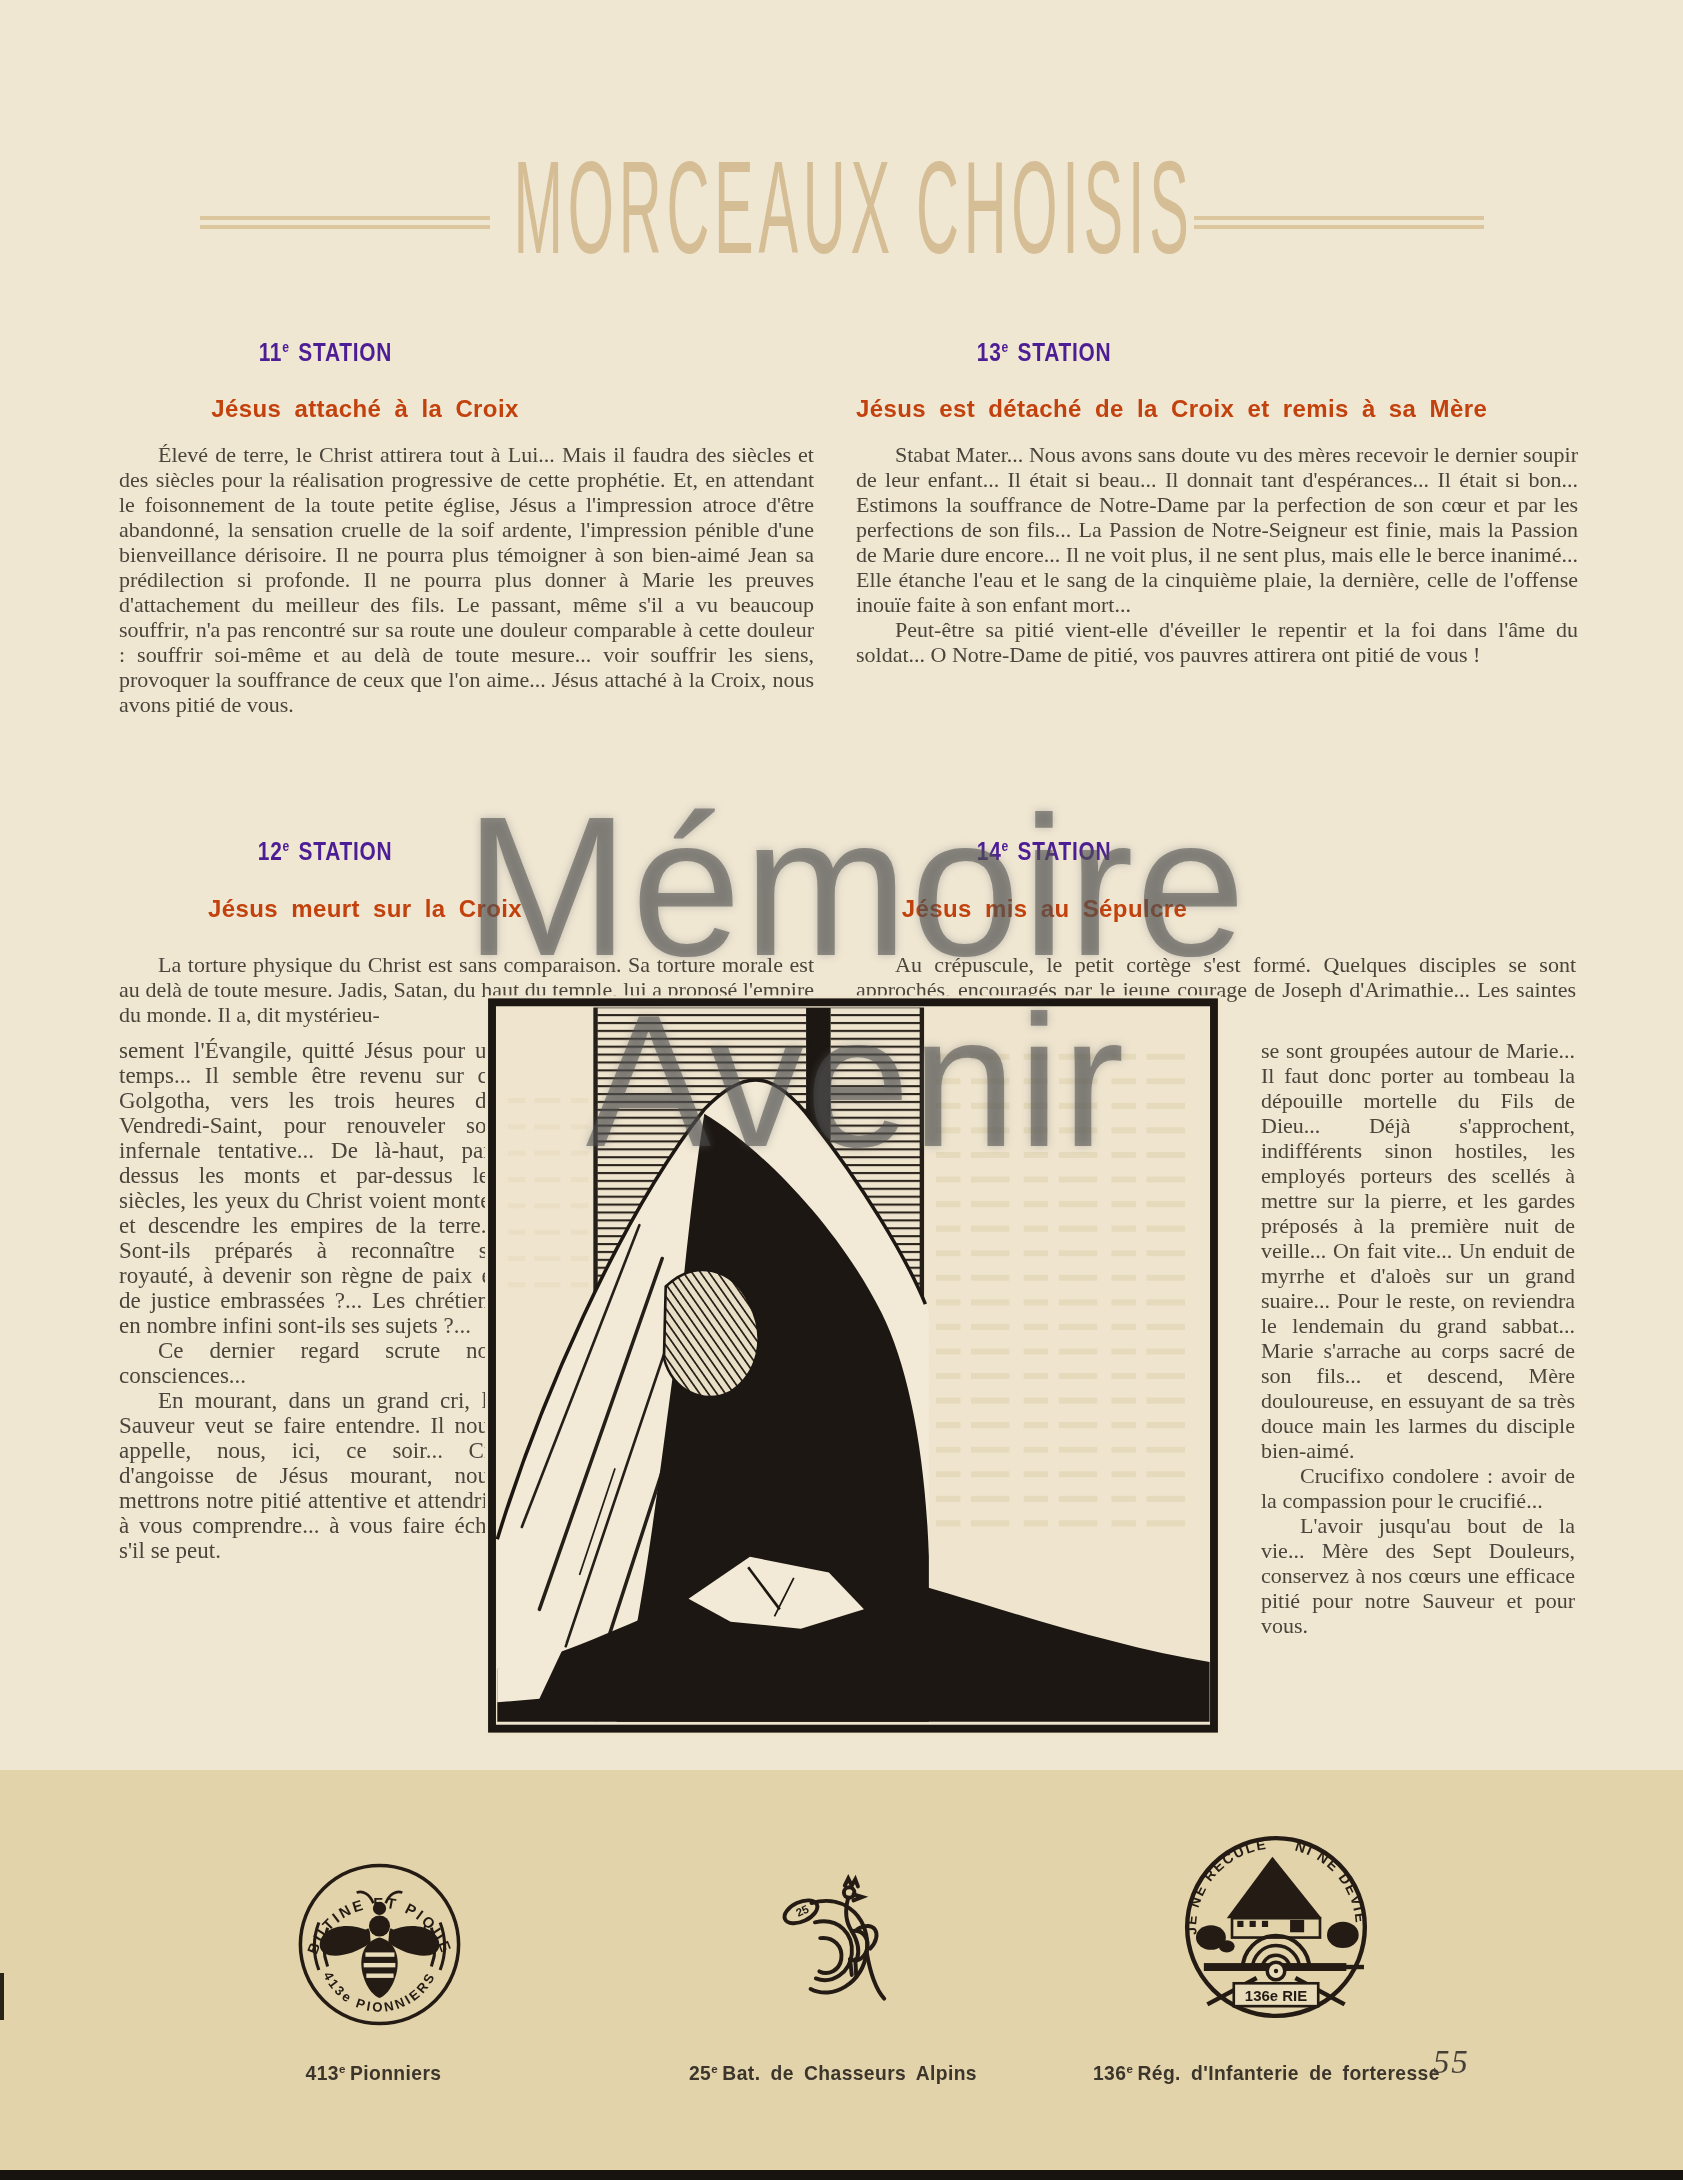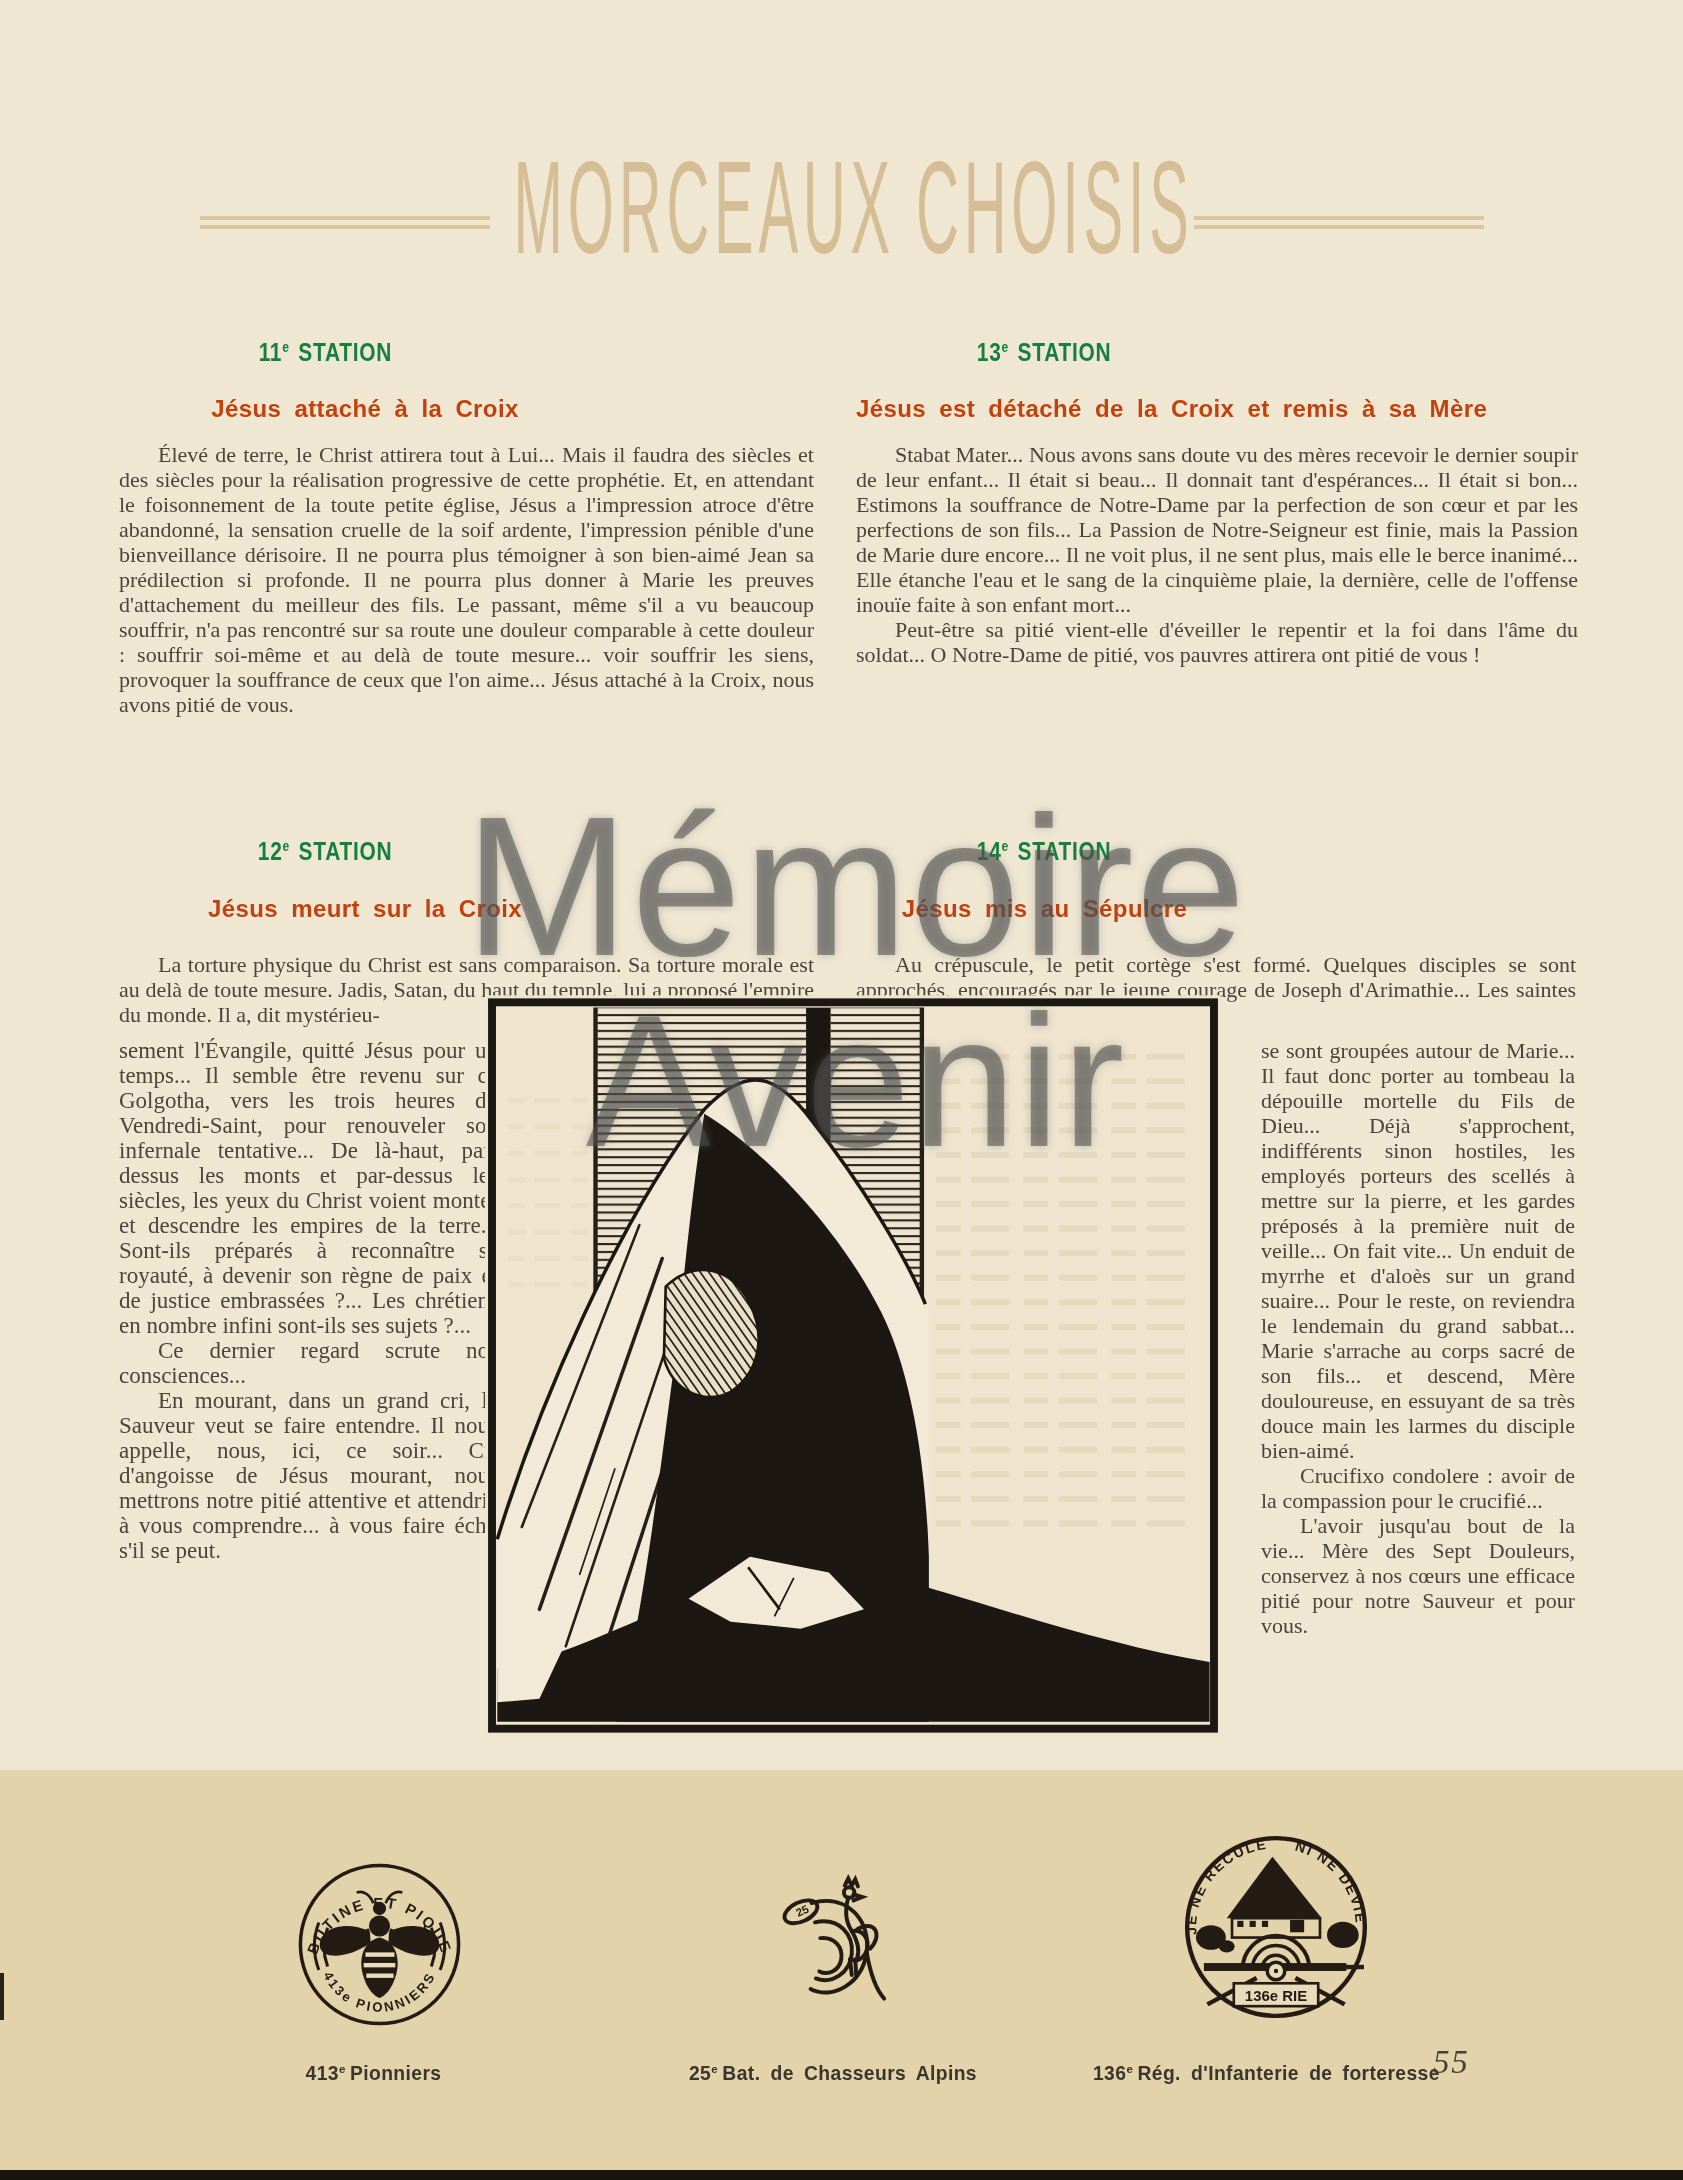--- a/index.html
+++ b/index.html
@@ -16,21 +16,21 @@
       font-size:132px;letter-spacing:0.08em;color:#cfb586;opacity:.8;transform:scaleX(.45);
       transform-origin:center;white-space:nowrap;}
   .rule{position:absolute;height:3.5px;background:#d7bf94;opacity:.85;}
   .rl1{left:200px;top:216px;width:290px;}
   .rl2{left:200px;top:225px;width:290px;}
   .rr1{left:1194px;top:216px;width:290px;}
   .rr2{left:1194px;top:225px;width:290px;}
 
   
   .shead{position:absolute;text-align:center;font-family:"Liberation Sans",sans-serif;
-         font-weight:700;font-size:25.5px;color:#15803d;letter-spacing:0.9px;}
+         font-weight:700;font-size:25.5px;color:#4c1d95;letter-spacing:0.9px;}
   .shead .inner{display:inline-block;transform:scaleX(.82);transform-origin:center;white-space:nowrap;}
   .shead sup{font-size:0.58em;vertical-align:super;}
   .shead .lbl{margin-left:10.5px;}
   .ssub{position:absolute;text-align:center;font-family:"Liberation Sans",sans-serif;
         font-weight:700;font-size:24px;color:#c2410c;word-spacing:6.1px;letter-spacing:0.4px;white-space:nowrap;}
 
   
   .col{position:absolute;text-align:justify;font-size:22px;line-height:25px;color:#4a443b;}
   .col p{margin:0;text-indent:39px;}
   .col p.noind{text-indent:0;}

